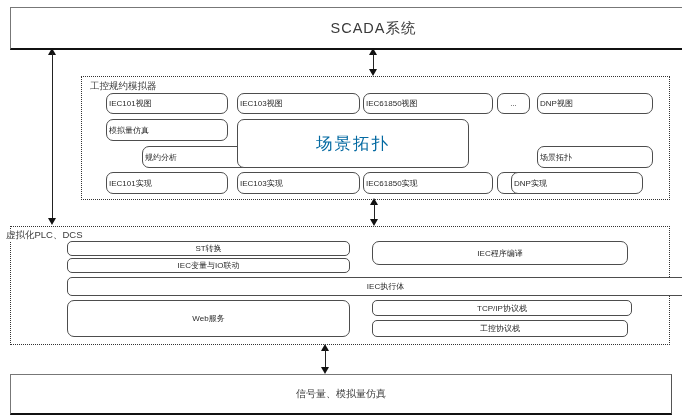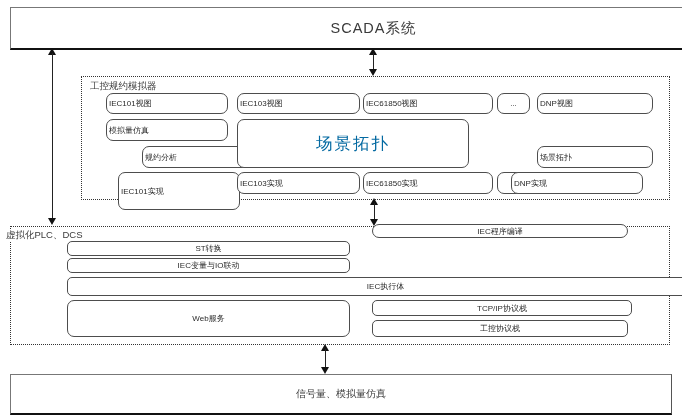--- a/index.html
+++ b/index.html
@@ -53,29 +53,29 @@
   .b-view0{left:106px;top:93px;width:122px;height:21px;}
   .b-view1{left:237px;top:93px;width:123px;height:21px;}
   .b-view2{left:363px;top:93px;width:130px;height:21px;}
   .b-view3{left:497px;top:93px;width:33px;height:21px;}
   .b-view4{left:537px;top:93px;width:116px;height:21px;}
   .b-left0{left:106px;top:119px;width:122px;height:22px;}
   .b-left1{left:106px;top:146px;width:122px;height:22px;margin-left:36px;}
   .b-scene{left:237px;top:119px;width:232px;height:49px;font-size:16.5px;letter-spacing:2px;color:#0369a1;}
   .b-right0{left:537px;top:119px;width:116px;height:22px;}
   .b-right1{left:537px;top:146px;width:116px;height:22px;}
-  .b-impl0{left:118px;top:172px;width:122px;height:38px;align-items:center;}
+  .b-impl0{left:106px;top:172px;width:122px;height:22px;align-items:center;}
   .b-impl1{left:237px;top:172px;width:123px;height:22px;}
   .b-impl2{left:363px;top:172px;width:130px;height:22px;}
   .b-impl3{left:497px;top:172px;width:33px;height:22px;}
   .b-impl4{left:511px;top:172px;width:132px;height:22px;}
   
   .b-st{left:67px;top:241px;width:283px;height:15px;border-radius:5px;}
   .b-io{left:67px;top:258px;width:283px;height:15px;border-radius:5px;}
-  .b-compile{left:372px;top:224px;width:256px;height:14px;}
+  .b-compile{left:372px;top:241px;width:256px;height:24px;}
   .b-runtime{left:67px;top:277px;width:637px;height:19px;border-radius:5px;}
   .b-web{left:67px;top:300px;width:283px;height:37px;text-align:center;}
   .b-tcp{left:372px;top:300px;width:260px;height:16px;border-radius:5px;}
   .b-ics{left:372px;top:320px;width:256px;height:17px;border-radius:5px;}
   
   .arrow-v{position:absolute;width:9px;}
   .arrow-v .line{position:absolute;left:3.8px;top:5px;bottom:5px;width:1.4px;background:#222;}
   .arrow-v::before{
     content:"";position:absolute;top:0;left:0;
     border-left:4.5px solid transparent;border-right:4.5px solid transparent;

